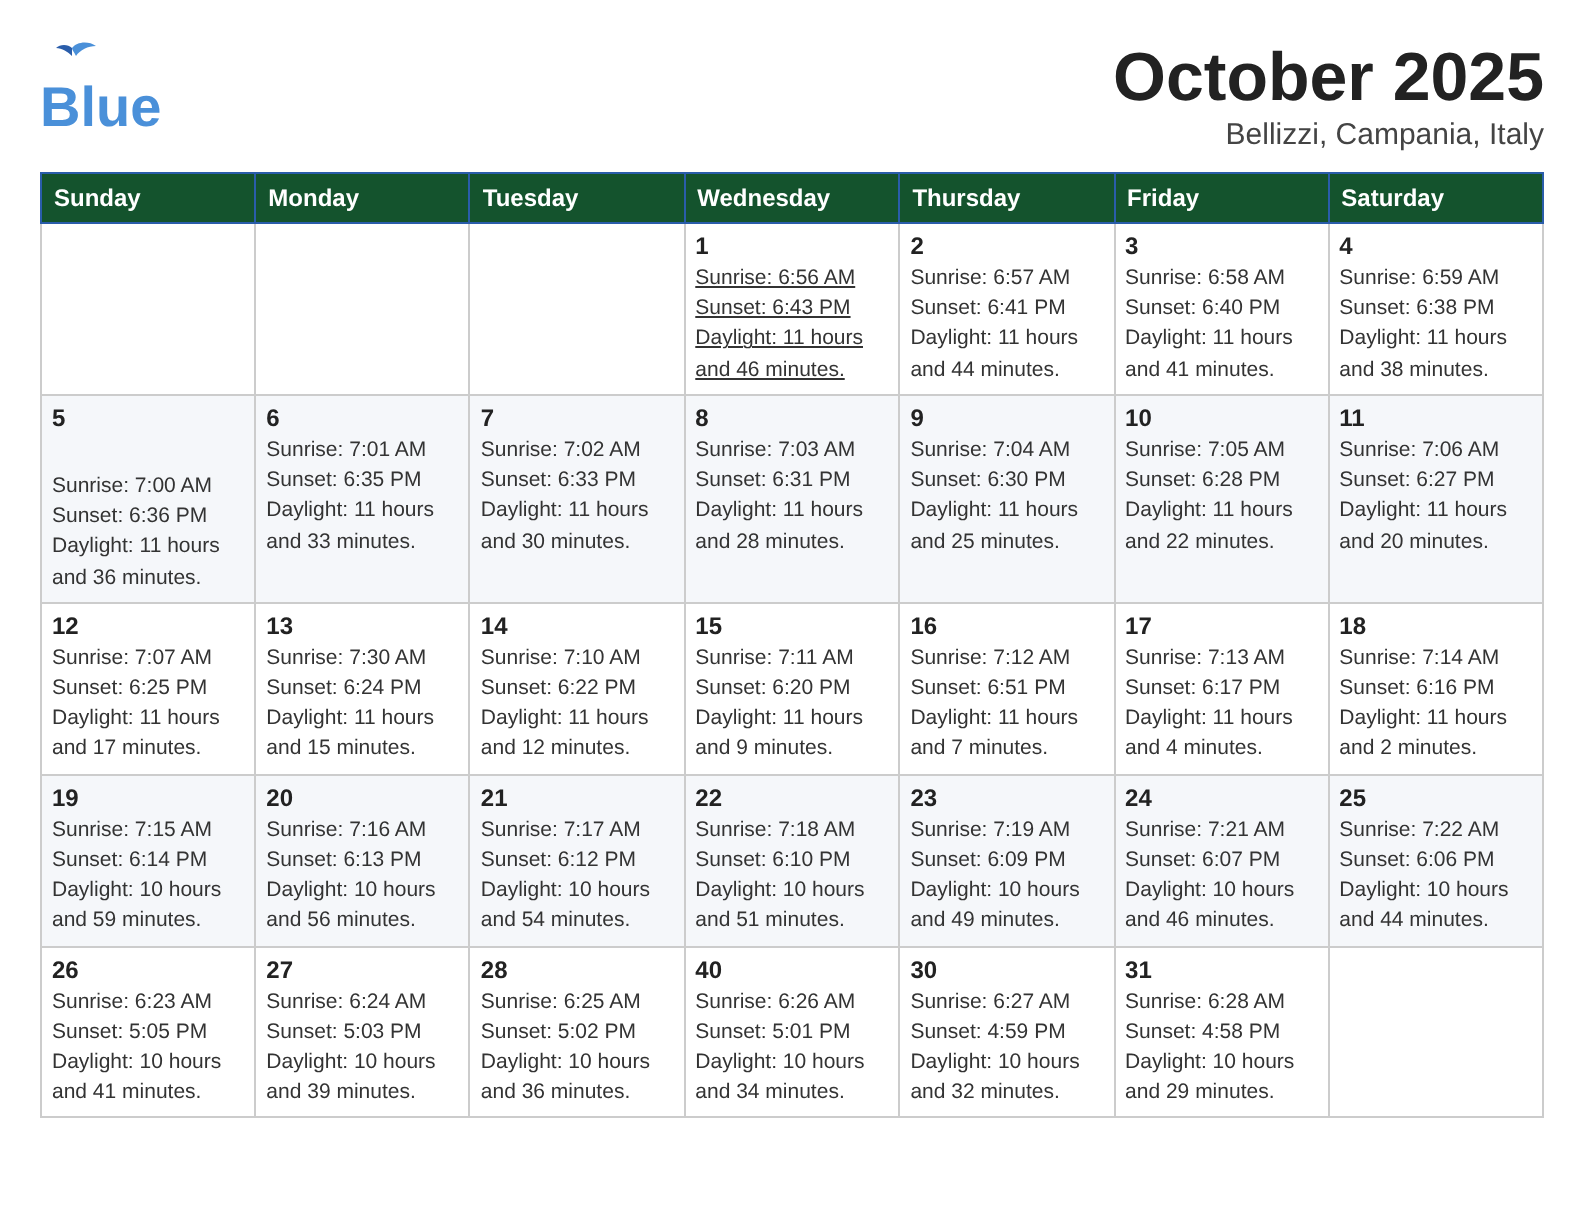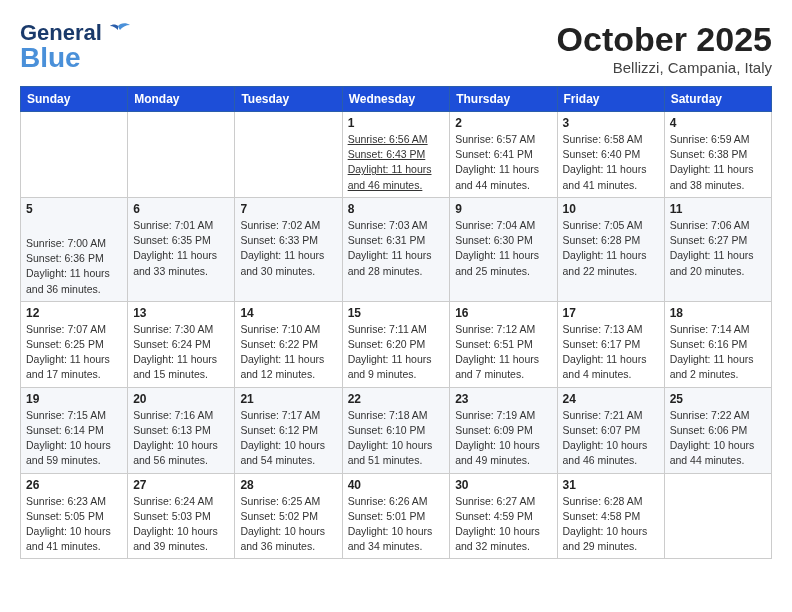--- a/index.html
+++ b/index.html
@@ -32,21 +32,21 @@
     .location-title {
       font-size: 15px;
       color: #444;
     }
     .calendar {
       width: 100%;
       border-collapse: collapse;
       font-size: 11px;
     }
     .calendar th {
-      background: #1d4ed8;
+      background: #14532d;
       color: #fff;
       text-align: left;
       padding: 5px 6px;
       font-size: 12px;
       border: 1px solid #2a5daa;
     }
     .calendar td {
       border: 1px solid #ccc;
       vertical-align: top;
       padding: 4px 5px;
@@ -76,21 +76,20 @@
       align-items: center;
     }
   </style>
 </head>
 <body>
 
 <div class="header-area">
   <div class="logo-wrapper">
     <div class="logo">
       <div style="display:flex; align-items:center;">
-        <span style="font-size:22px;font-weight:bold;color:#1a3a6b;">General</span>
         <svg width="28" height="22" viewBox="0 0 28 22" style="margin-left:2px;">
           <path d="M14 4 C16 1, 22 0, 26 3 C22 3, 18 5, 16 8 C15 6, 14 5, 14 4Z" fill="#4a90d9"></path>
           <path d="M14 4 C12 2, 8 2, 6 4 C9 4, 12 6, 14 8 C14 6, 14 5, 14 4Z" fill="#2a5daa"></path>
         </svg>
       </div>
       <span style="font-size:28px;font-weight:bold;color:#4a90d9;margin-top:-4px;">Blue</span>
     </div>
   </div>
   <div class="title-area">
     <div class="month-title">October 2025</div>

